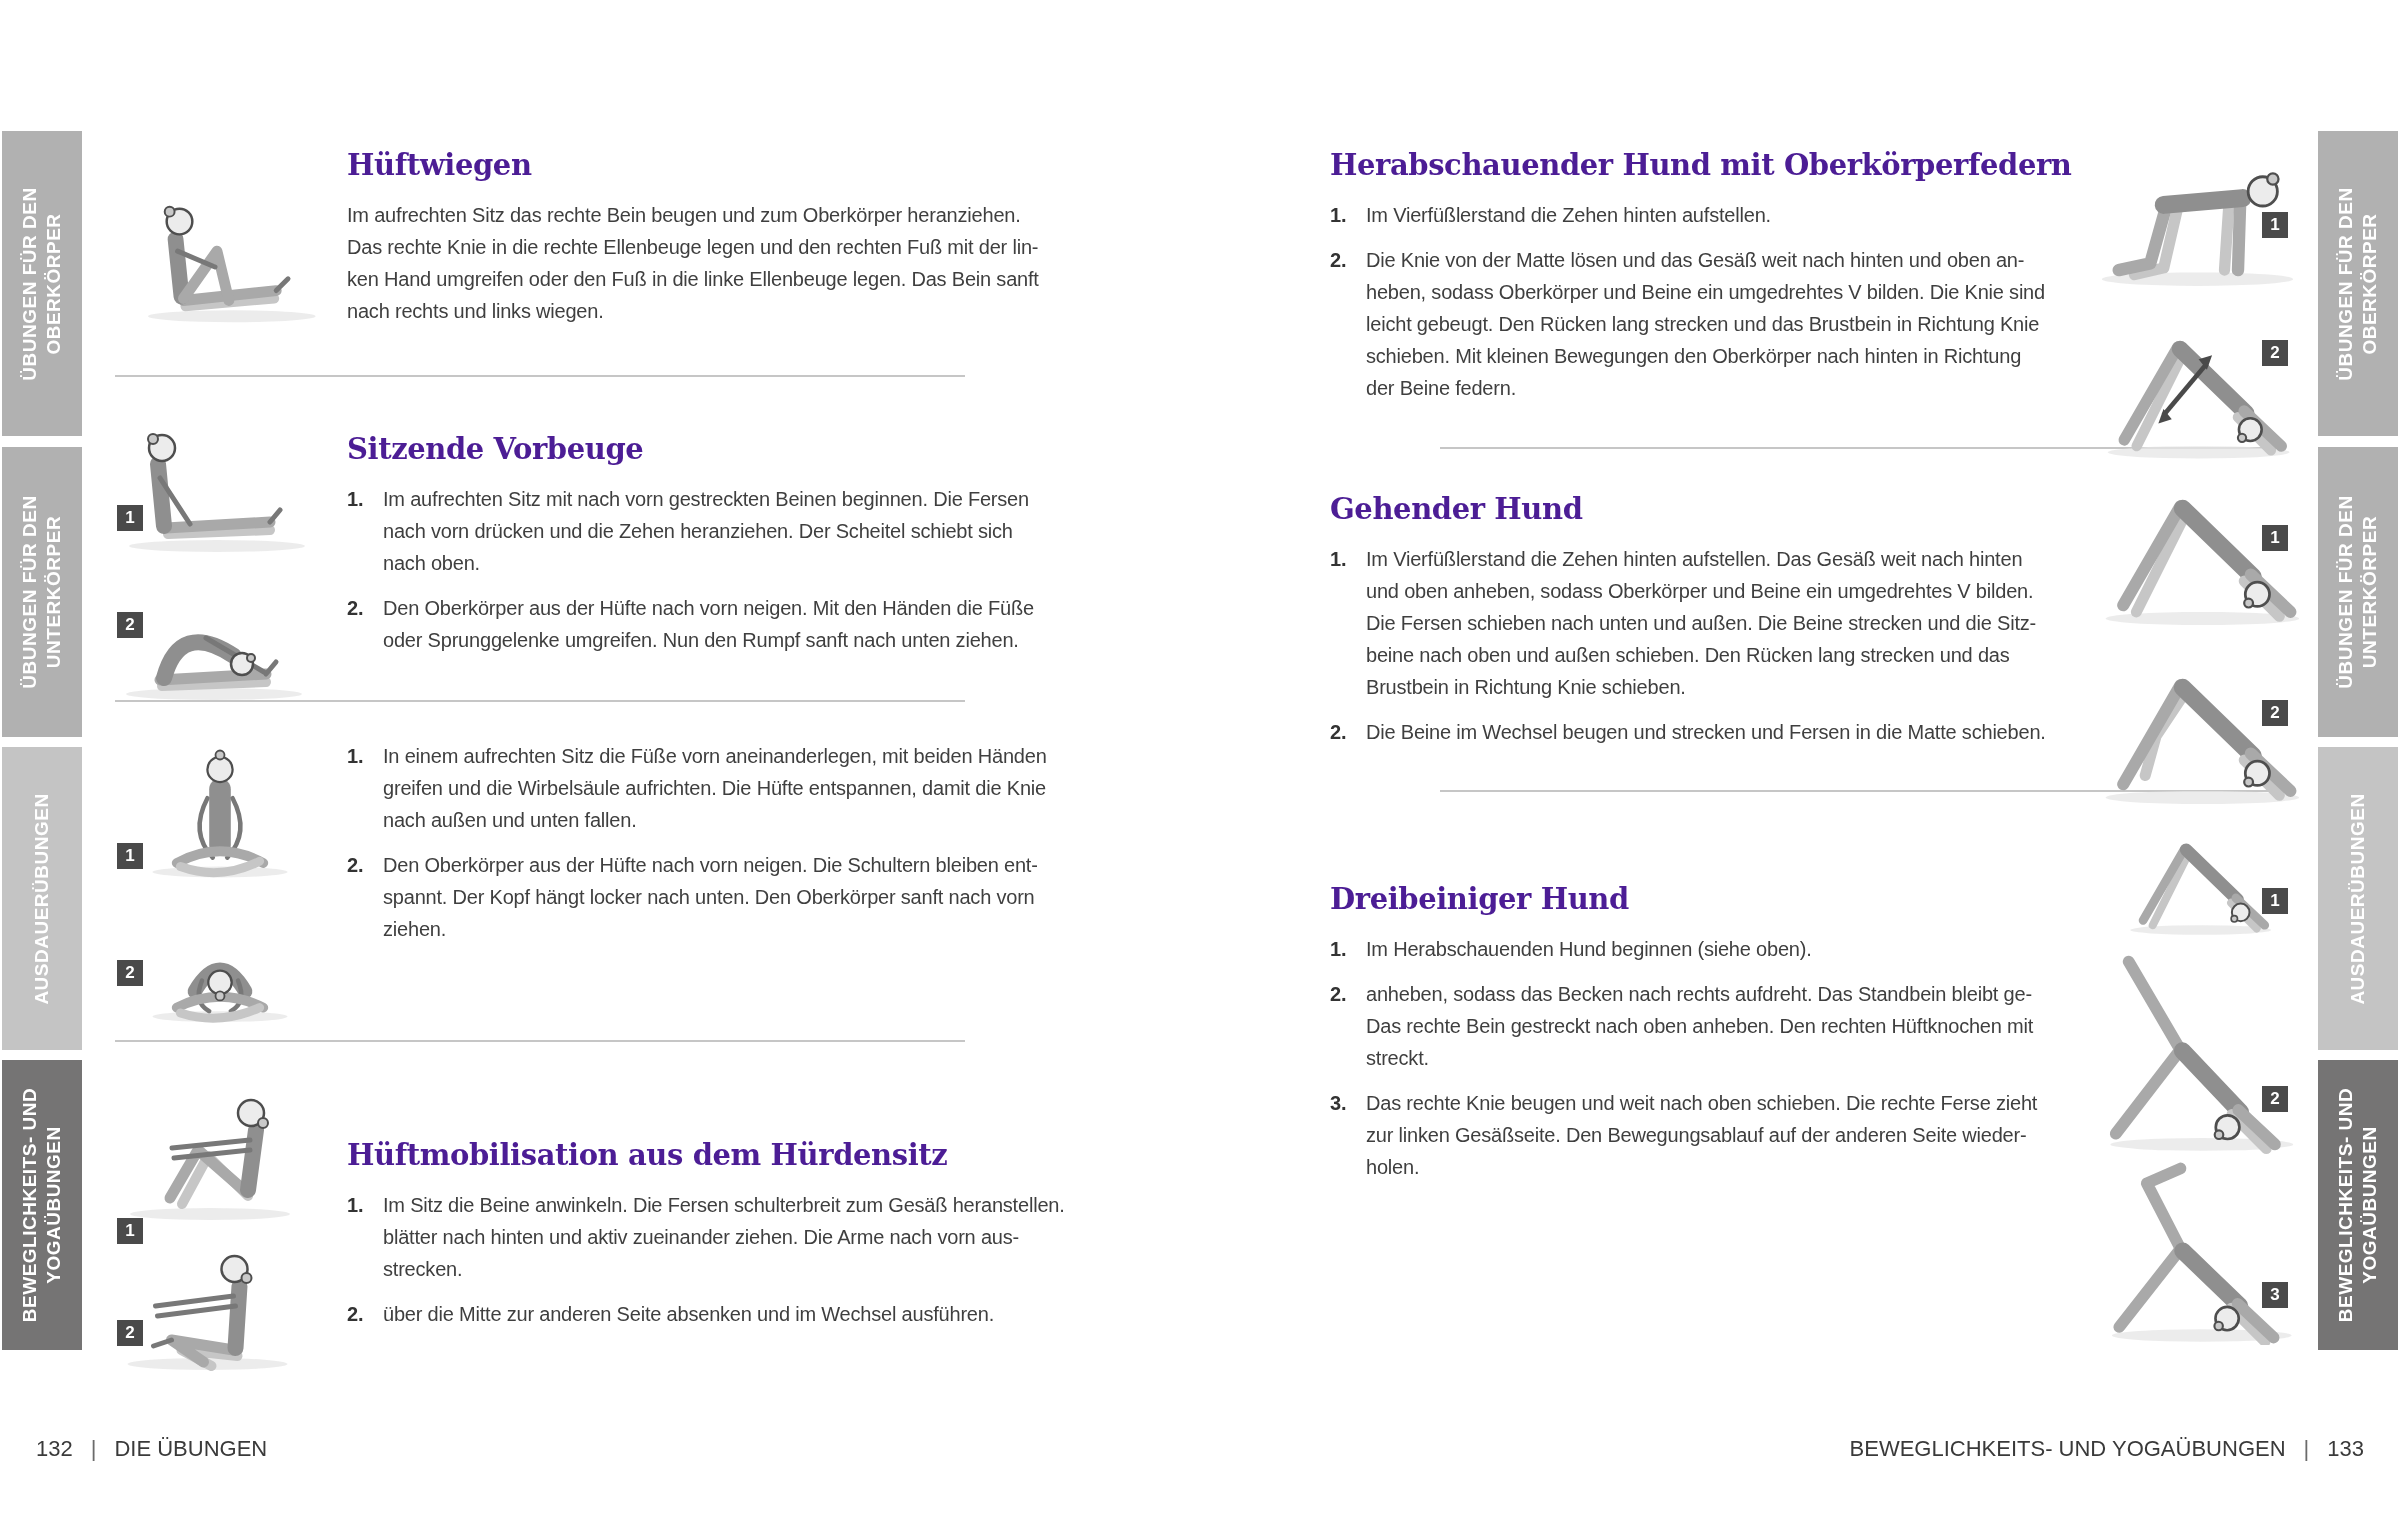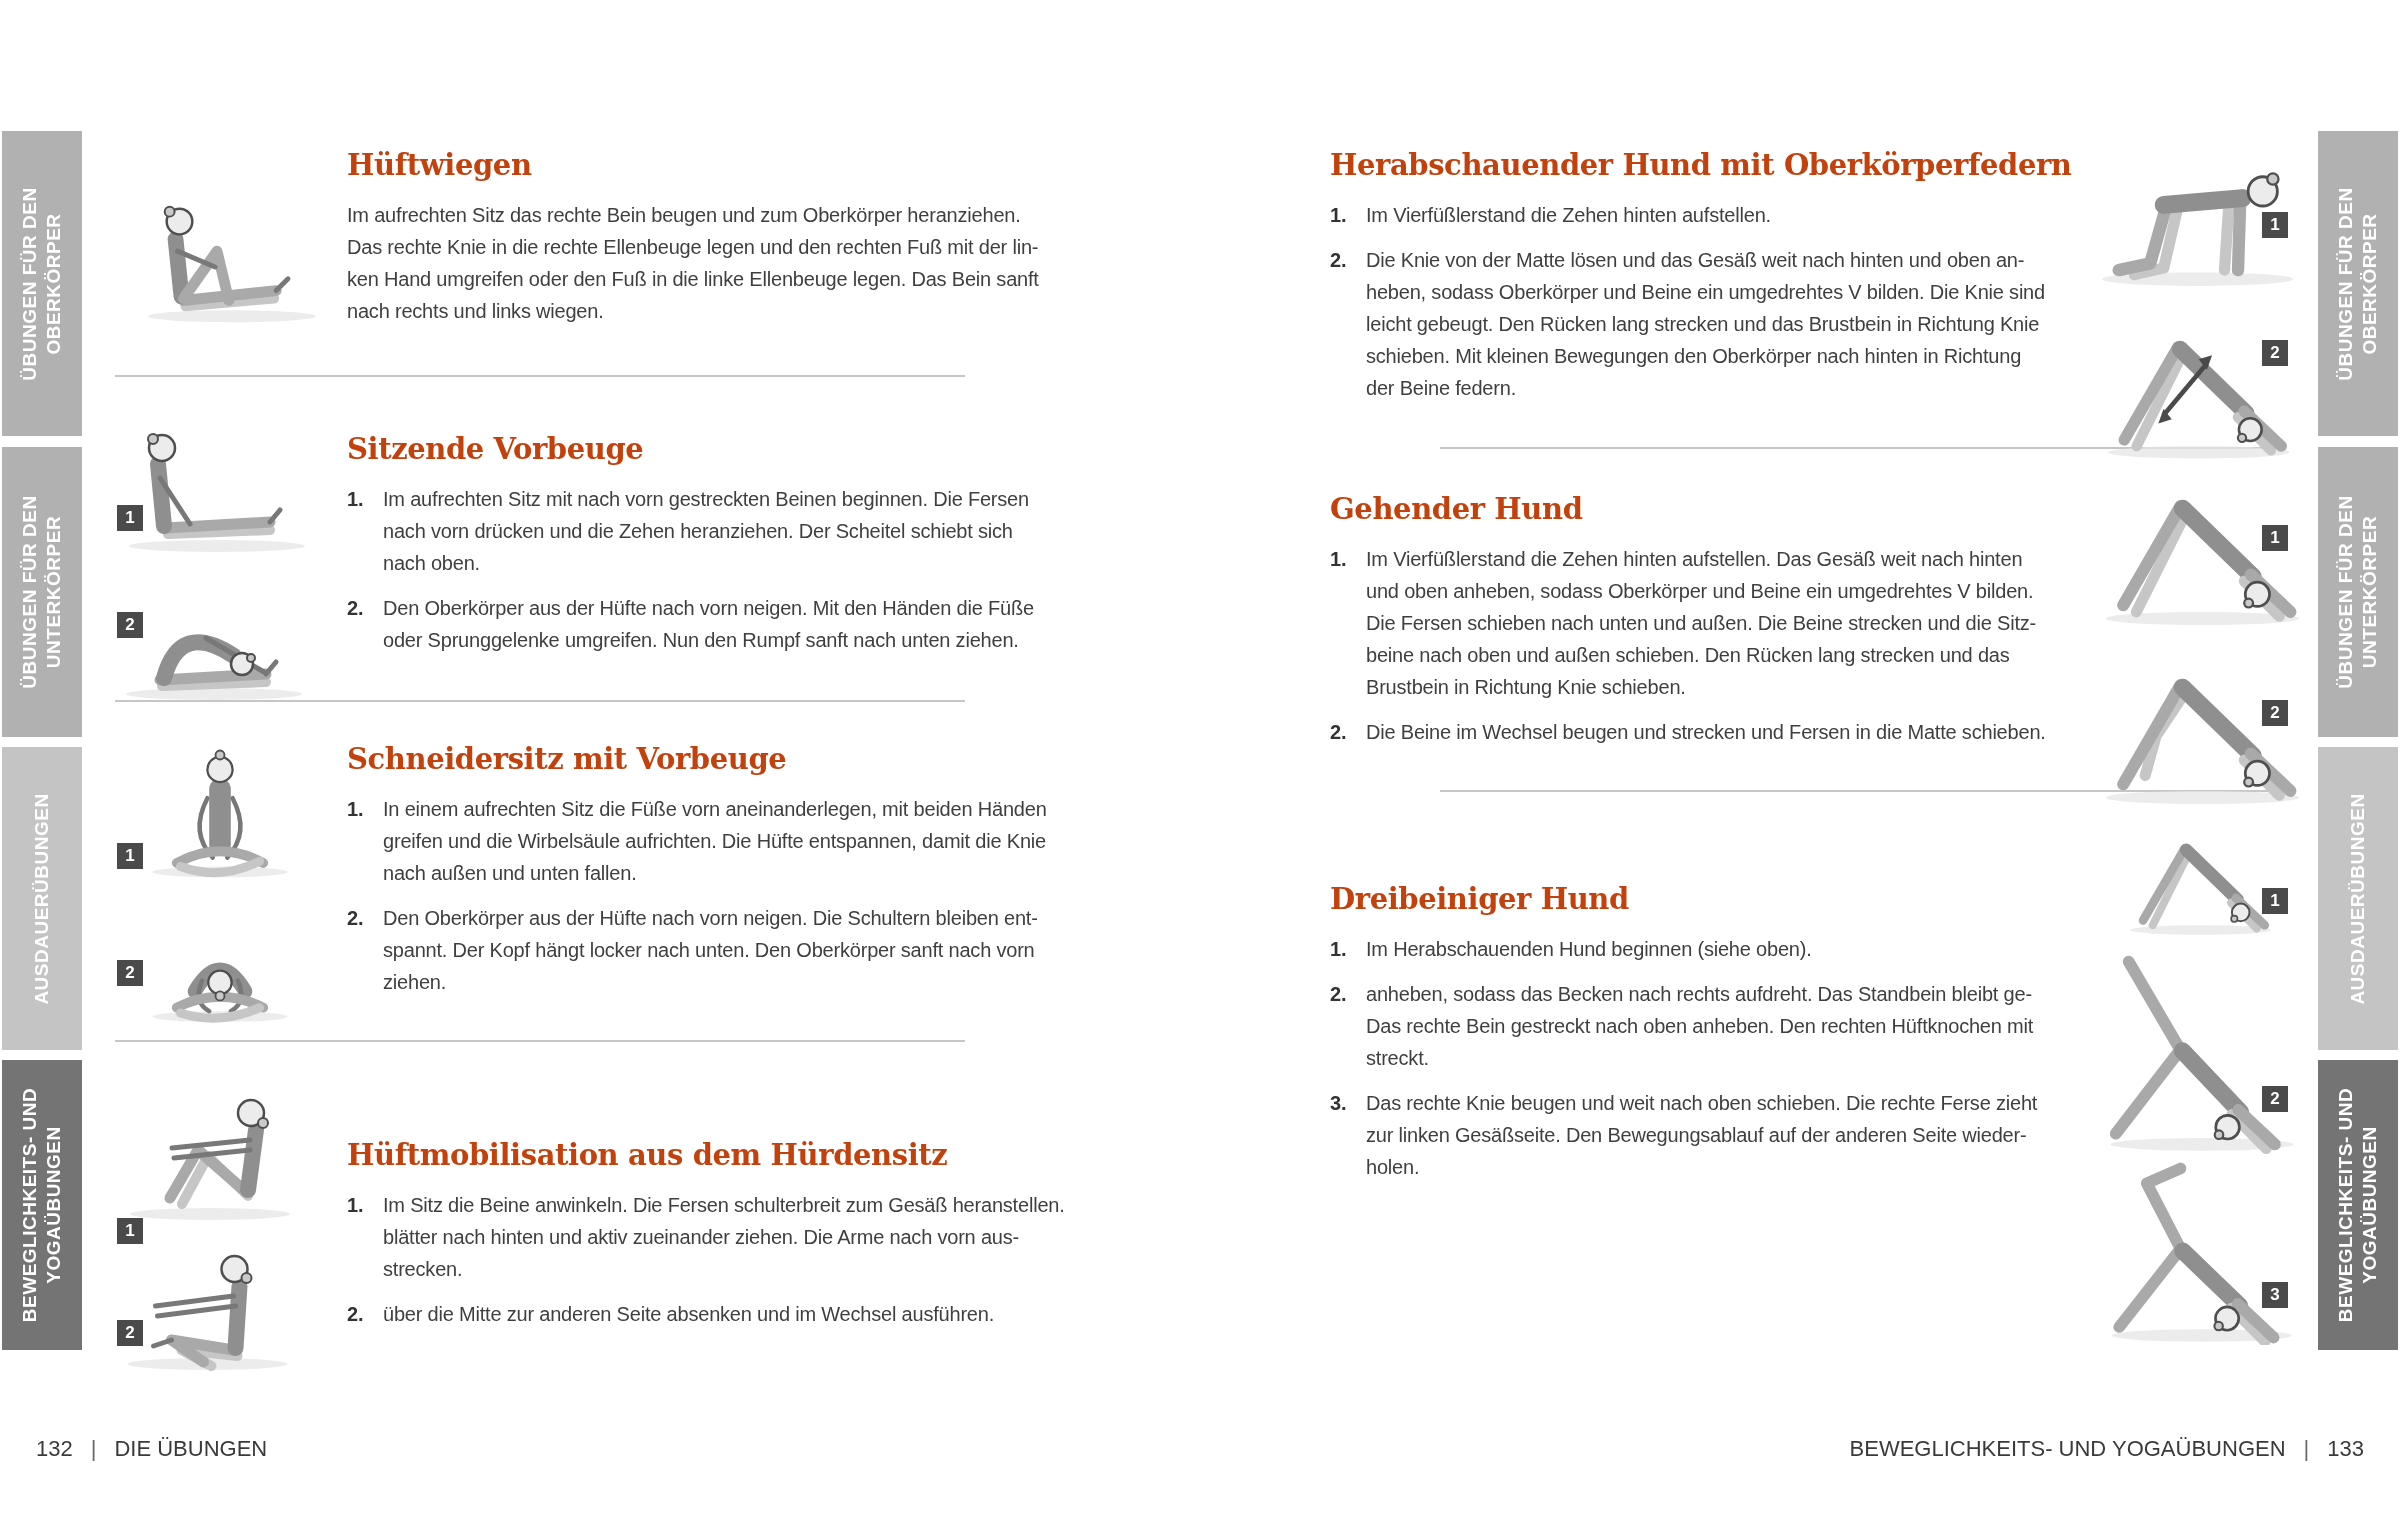--- a/index.html
+++ b/index.html
@@ -16,21 +16,21 @@
   .t1{top:131px;height:305px;}
   .t2{top:447px;height:290px;}
   .t3{top:747px;height:303px;}
   .t4{top:1060px;height:290px;}
   .tab-label{transform:rotate(-90deg);text-align:center;white-space:nowrap;
              font-size:19px;font-weight:bold;letter-spacing:.5px;line-height:24px;color:#ffffff;}
 
   
   .section{position:absolute;}
   .sec-title{font-family:"DejaVu Serif",serif;font-weight:700;font-size:29px;
-             letter-spacing:-.4px;color:#c2410c;line-height:38px;margin:0 0 15px 0;white-space:nowrap;}
+             letter-spacing:-.4px;color:#4c1d95;line-height:38px;margin:0 0 15px 0;white-space:nowrap;}
   .intro .ln,.step .ln{font-size:20px;line-height:32px;letter-spacing:-.2px;white-space:nowrap;}
   .step{display:flex;margin-bottom:13px;}
   .step .num{width:36px;flex:0 0 36px;font-weight:bold;font-size:20px;line-height:32px;color:#333;}
   .divider{position:absolute;height:2px;background:#c6c6c6;}
 
   
   .illo{position:absolute;margin:0;}
   .illo svg{width:100%;height:100%;display:block;}
   .gnd{fill:#e6e6e6;opacity:.75;}
   .lmb{fill:none;stroke:#a9a9a9;stroke-width:11;stroke-linecap:round;stroke-linejoin:round;}
@@ -128,21 +128,20 @@
     <span class="num">2.</span>
     <span class="lines">
       <div class="ln">Den Oberkörper aus der Hüfte nach vorn neigen. Mit den Händen die Füße</div>
       <div class="ln">oder Sprunggelenke umgreifen. Nun den Rumpf sanft nach unten ziehen.</div>
     </span>
   </div>
 </div>
 <div class="divider" style="left:115px;top:700px;width:850px;"></div>
 
 <div class="section" style="left:347px;top:740px;">
-  <h2 class="sec-title">Schneidersitz mit Vorbeuge</h2>
   <div class="step">
     <span class="num">1.</span>
     <span class="lines">
       <div class="ln">In einem aufrechten Sitz die Füße vorn aneinanderlegen, mit beiden Händen</div>
       <div class="ln">greifen und die Wirbelsäule aufrichten. Die Hüfte entspannen, damit die Knie</div>
       <div class="ln">nach außen und unten fallen.</div>
     </span>
   </div>
   <div class="step">
     <span class="num">2.</span>

